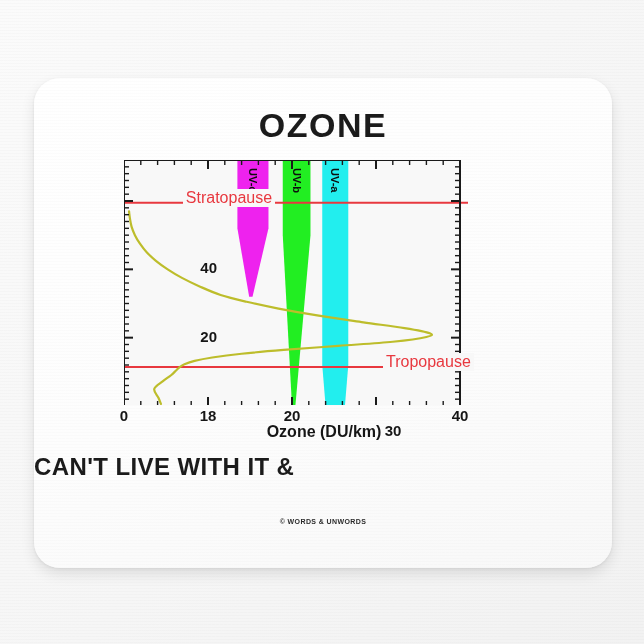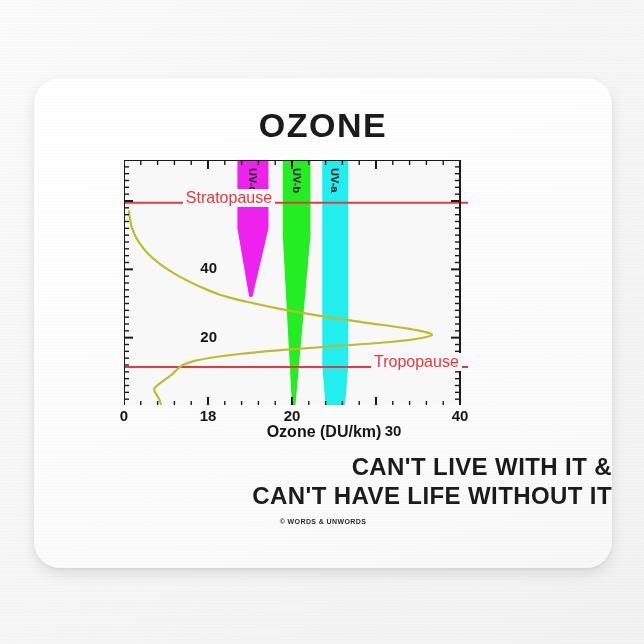--- a/index.html
+++ b/index.html
@@ -99,21 +99,21 @@
   .pause-label {
     position: absolute;
     font-size: 16px;
     color: #e8383f;
     white-space: nowrap;
   }
   
   #tagline {
     position: absolute;
     left: 0; top: 374px; width: 578px;
-    text-align: right;
+    text-align: left;
     font-size: 24px; font-weight: bold;
     letter-spacing: 0.4px;
     color: #1b1b1b;
     line-height: 29px;
   }
   #credit {
     position: absolute;
     left: 0; top: 440px; width: 578px;
     text-align: center;
     font-size: 7px; font-weight: bold;
@@ -292,25 +292,24 @@
           <div class="xtick-label" style="left: 269px; margin-top: 15px;">30</div>
           <div class="xtick-label" style="left: 336px;">40</div>
         </div>
       <div id="uv-band-labels">
           <div class="uv-label" style="left: 134.94px; top: 8px;">UV-c</div>
           <div class="uv-label" style="left: 178.62px; top: 8px;">UV-b</div>
           <div class="uv-label" style="left: 217.26px; top: 8px;">UV-a</div>
         </div>
       <div id="pause-labels">
           <div class="pause-label" style="left: 58.8px; top: 28.7083px; background: rgb(248, 248, 248); padding: 0px 3px;">Stratopause</div>
-          <div class="pause-label" style="left: 247px; top: 193.05px; background: rgb(248, 248, 248); padding: 0px 3px;">Tropopause</div>
+          <div class="pause-label" style="left: 259px; top: 193.05px; background: rgb(248, 248, 248); padding: 0px 3px;">Tropopause</div>
         </div>
     </div>
 
     <div id="tagline">
       <div>CAN'T LIVE WITH IT &amp;</div>
-      <div>CAN'T HAVE LIFE WITHOUT IT</div>
     </div>
 
     <div id="credit">© WORDS &amp; UNWORDS</div>
 
   </div>
 </div>
 
 </body></html>

